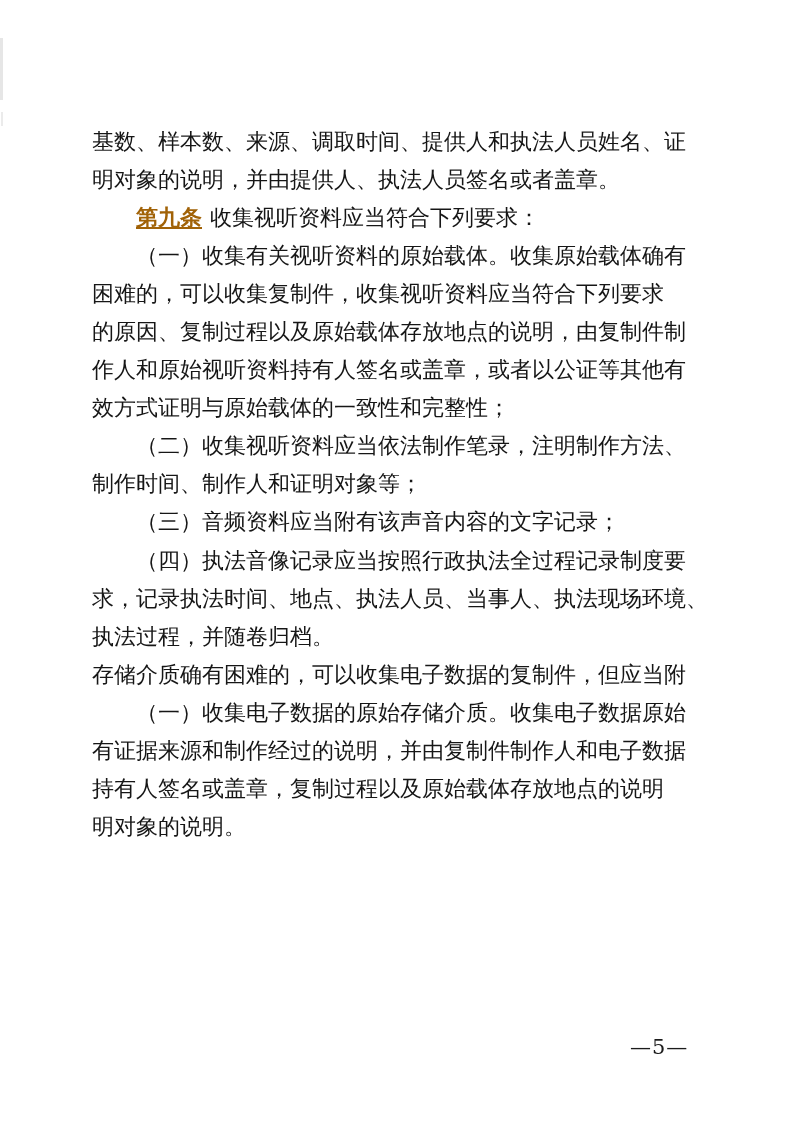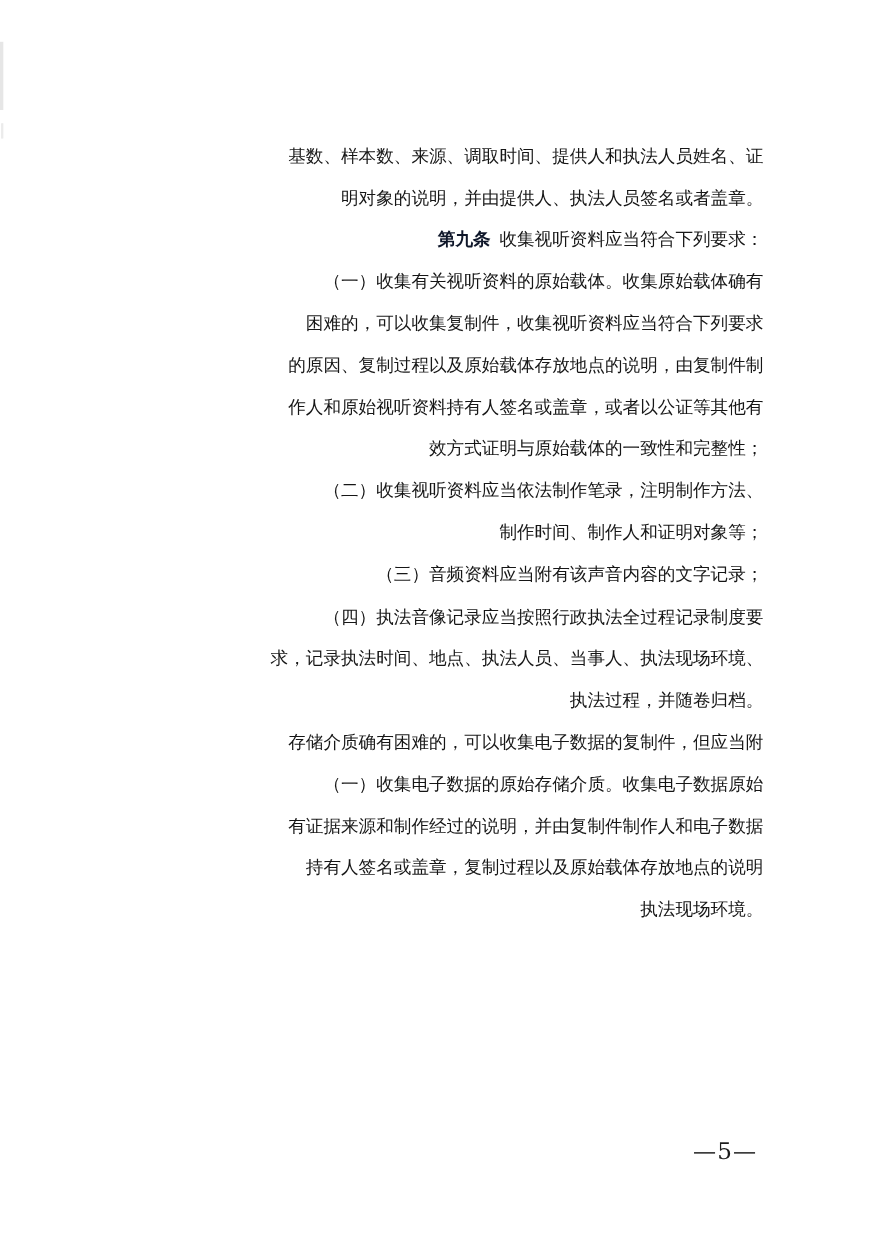--- a/index.html
+++ b/index.html
@@ -20,35 +20,35 @@
     position: absolute;
     left: 92px;
     top: 123px;
     width: 602px;
   }
   .para {
     margin: 0;
     padding: 0;
   }
   .line {
-    font-size: 16px;
+    font-size: 22px;
     line-height: 38.05px;
     height: 38.05px;
     white-space: nowrap;
     letter-spacing: 0;
-    text-align: right;
   }
   .line.indent {
     text-indent: 44px;
   }
   .term {
     font-family: "DejaVu Sans", "Liberation Sans", sans-serif;
     font-weight: bold;
-    color: #0f172a;
+    color: #a16207;
     margin-right: 8px;
+    text-decoration: underline;
   }
   .page-number {
     position: absolute;
     left: 630px;
     top: 1034px;
     font-size: 21px;
     line-height: 26px;
     letter-spacing: 1px;
     color: #1c1c1c;
     font-family: "DejaVu Serif", "Liberation Serif", serif;
@@ -105,18 +105,18 @@
       <div class="para">
         <div class="line indent">（四）执法音像记录应当按照行政执法全过程记录制度要</div>
         <div class="line">求，记录执法时间、地点、执法人员、当事人、执法现场环境、</div>
         <div class="line">执法过程，并随卷归档。</div>
       </div>
       <div class="para">
         <div class="line">存储介质确有困难的，可以收集电子数据的复制件，但应当附</div>
         <div class="line indent">（一）收集电子数据的原始存储介质。收集电子数据原始</div>
         <div class="line">有证据来源和制作经过的说明，并由复制件制作人和电子数据</div>
         <div class="line">持有人签名或盖章，复制过程以及原始载体存放地点的说明</div>
-        <div class="line">执法现场环境。</div>
+        <div class="line">明对象的说明。</div>
       </div>
     </div>
 
   <div class="page-number">—5—</div>
 </div>
 
 </body></html>

